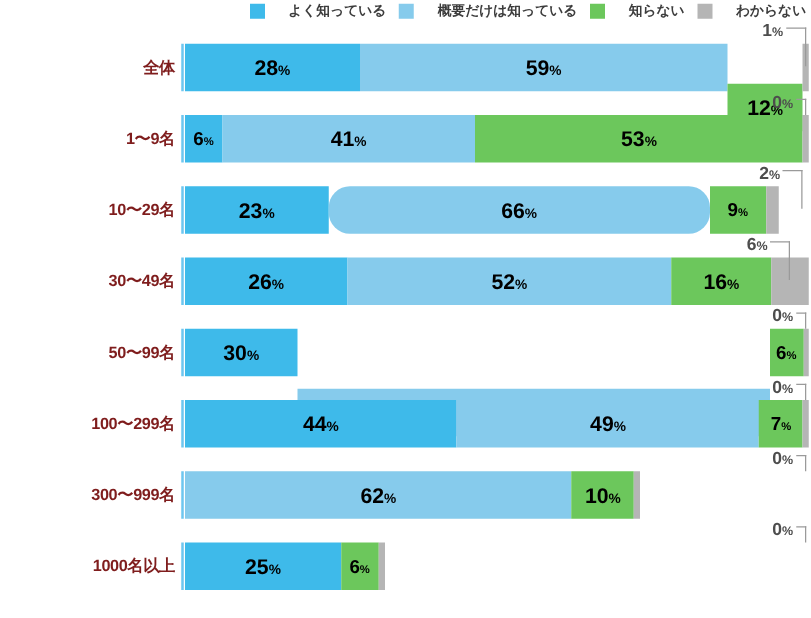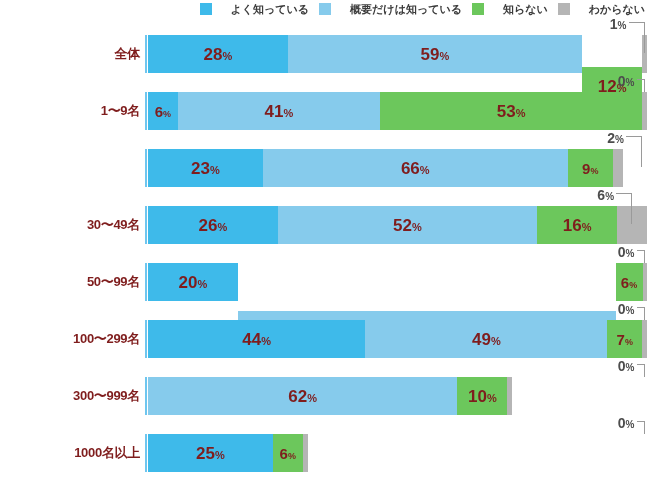--- a/index.html
+++ b/index.html
@@ -38,21 +38,21 @@
 
   .bar{
     position:absolute;left:148px;top:0;height:38px;width:499px;
     display:flex;overflow:visible;
   }
   .seg{
     height:38px;display:flex;align-items:center;justify-content:center;
     box-sizing:border-box;overflow:hidden;
   }
   .seg-text{
-    color:#7f1d1d;font-size:17px;font-weight:bold;line-height:1;white-space:nowrap;text-align:center;
+    color:#000000;font-size:17px;font-weight:bold;line-height:1;white-space:nowrap;text-align:center;
   }
   .seg-text .pct{font-size:11px;font-weight:bold;}
   .seg.small .seg-text{font-size:15px;}
   .seg.small .seg-text .pct{font-size:9px;}
 
   
   .callout-label{
     position:absolute;top:-18px;
     font-size:14px;font-weight:bold;color:#4d4d4d;line-height:1;
     white-space:nowrap;transform:translateX(-100%);
@@ -116,26 +116,27 @@
         <div class="seg" style="width: 264.47px; background: rgb(108, 199, 92);">
           <span class="seg-text"><span>53</span><span class="pct">%</span></span>
         </div>
         <div class="seg" style="width: 4.99px; background: rgb(181, 181, 181);"></div>
       </div>
       <div class="callout-label" style="right: 14.495px; left: auto; transform: none;"><span>0</span><span class="pct">%</span></div>
       <div class="callout-h" style="right: 4.495px; width: 8px;"></div>
       <div class="callout-v" style="right: 4.495px; height: 13px;"></div>
     </div>
     <div class="row" style="top: 131px;">
+      <div class="row-label">10〜29名</div>
       <div class="axis-tick"></div>
       <div class="bar">
         <div class="seg" style="width: 114.77px; background: rgb(62, 186, 234);">
           <span class="seg-text"><span>23</span><span class="pct">%</span></span>
         </div>
-        <div class="seg" style="width: 305px; background: rgb(134, 203, 236);">
+        <div class="seg" style="width: 305px; background: rgb(134, 203, 236); border-radius: 17px;">
           <span class="seg-text"><span>66</span><span class="pct">%</span></span>
         </div>
         <div class="seg small" style="width: 44.91px; background: rgb(108, 199, 92);">
           <span class="seg-text"><span>9</span><span class="pct">%</span></span>
         </div>
         <div class="seg small" style="width: 9.98px; background: rgb(181, 181, 181);"></div>
       </div>
       <div class="callout-label" style="right: 24.99px; left: auto; transform: none;"><span>2</span><span class="pct">%</span></div>
       <div class="callout-h" style="right: 6.99px; width: 16px;"></div>
       <div class="callout-v" style="right: 6.99px; height: 31px;"></div>
@@ -157,21 +158,21 @@
       </div>
       <div class="callout-label" style="right: 34.97px; left: auto; transform: none;"><span>6</span><span class="pct">%</span></div>
       <div class="callout-h" style="right: 16.97px; width: 16px;"></div>
       <div class="callout-v" style="right: 16.97px; height: 31px;"></div>
     </div>
     <div class="row" style="top: 245px;">
       <div class="row-label">50〜99名</div>
       <div class="axis-tick"></div>
       <div class="bar">
         <div class="seg" style="width: 99.8px; background: rgb(62, 186, 234);">
-          <span class="seg-text"><span>20</span><span class="pct">%</span></span>
+          <span class="seg-text"><span>30</span><span class="pct">%</span></span>
         </div>
         <div class="seg" style="width: 419px; background: rgb(134, 203, 236); margin-top: 48px;">
           <span class="seg-text"><span>73</span><span class="pct">%</span></span>
         </div>
         <div class="seg small" style="width: 29.94px; background: rgb(108, 199, 92);">
           <span class="seg-text"><span>6</span><span class="pct">%</span></span>
         </div>
         <div class="seg" style="width: 4.99px; background: rgb(181, 181, 181);"></div>
       </div>
       <div class="callout-label" style="right: 14.495px; left: auto; transform: none;"><span>0</span><span class="pct">%</span></div>

